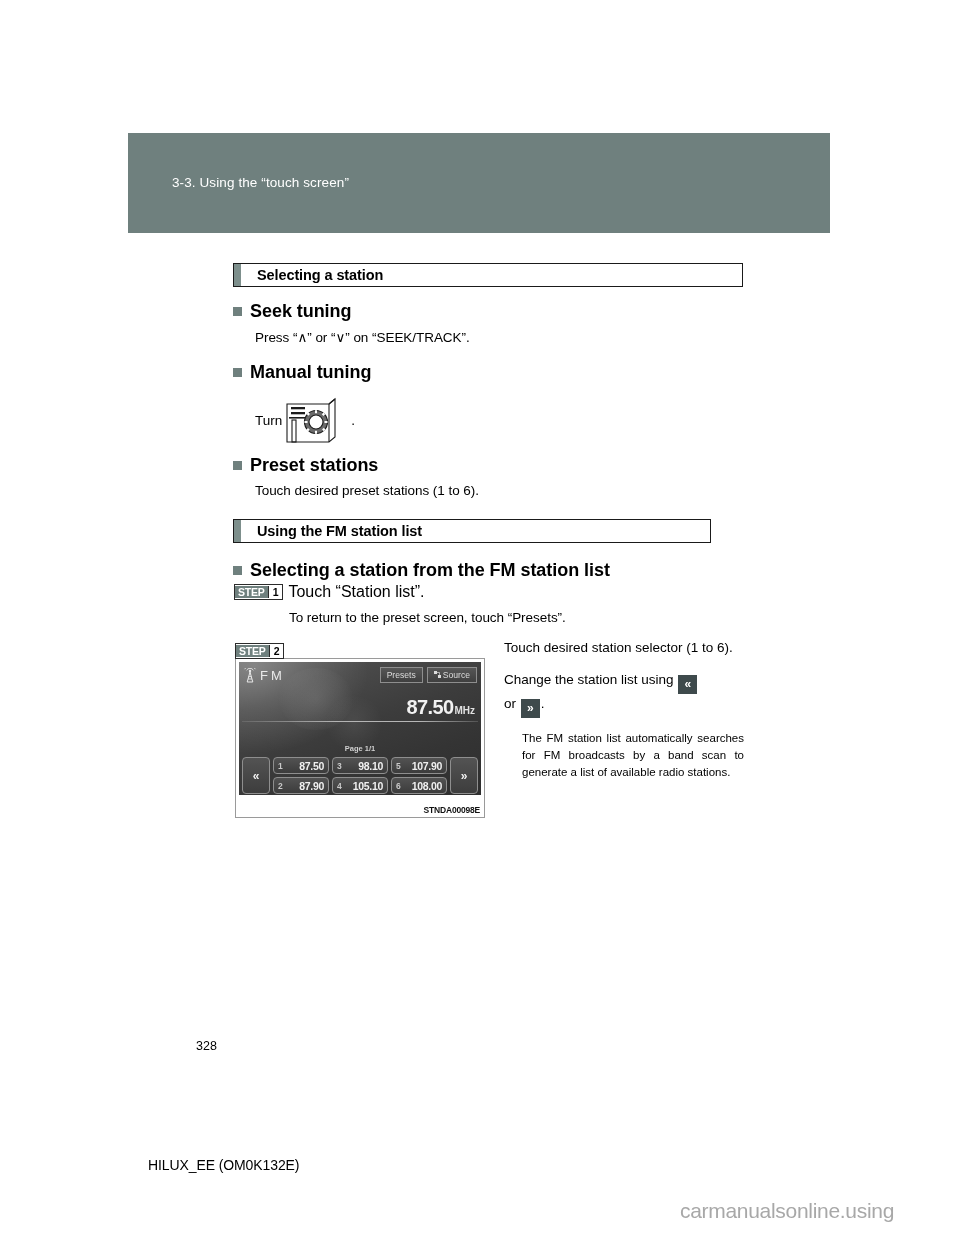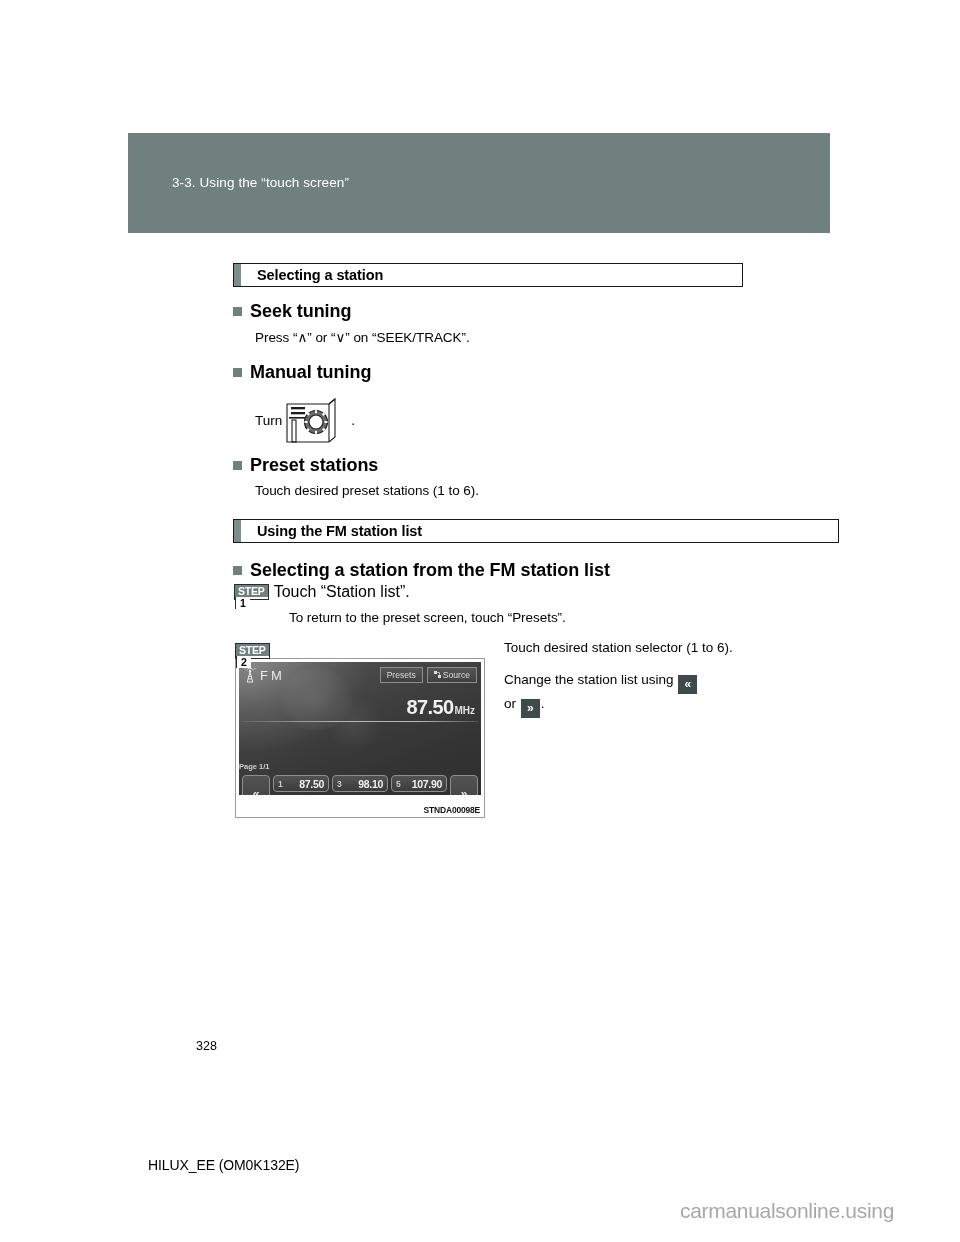--- a/index.html
+++ b/index.html
@@ -54,21 +54,21 @@
   .section-label {
     font-size: 14.5px;
     font-weight: bold;
     padding-left: 16px;
     letter-spacing: -0.1px;
     white-space: nowrap;
     line-height: 1;
   }
 
   #sec-selecting { left: 233px; top: 263px; width: 510px; }
-  #sec-fmlist    { left: 233px; top: 519px; width: 606px; }
+  #sec-fmlist    { left: 233px; top: 519px; width: 478px; }
 
   
   .sub-head {
     position: absolute;
     display: flex;
     align-items: center;
     white-space: nowrap;
   }
   .bullet-sq {
     width: 9px;
@@ -87,26 +87,25 @@
   .body-text {
     position: absolute;
     font-size: 13.5px;
     letter-spacing: -0.05px;
     white-space: nowrap;
   }
 
   
   .step-badge {
     display: inline-flex;
-    align-items: flex-start;
+    align-items: center;
     border: 1.3px solid #2b2b2b;
     height: 14px;
     box-sizing: content-box;
     vertical-align: middle;
-    flex-direction: column;
   }
   .step-word {
     background: #6f807e;
     color: #ffffff;
     font-size: 10.5px;
     font-weight: bold;
     padding: 0 3px;
     display: flex;
     align-items: center;
     letter-spacing: -0.2px;
@@ -259,25 +258,25 @@
   .freq-rule {
     position: relative;
     z-index: 2;
     height: 1px;
     margin: 4px 3px 0 3px;
     background: linear-gradient(90deg, rgba(200,200,200,0.15) 0%, rgba(215,215,215,0.75) 40%, rgba(215,215,215,0.8) 75%, rgba(200,200,200,0.2) 100%);
   }
   .page-ind {
     position: relative;
     z-index: 2;
-    text-align: left;
+    text-align: center;
     color: #cfcfcf;
     font-size: 7.5px;
     font-weight: bold;
-    margin-top: 40px;
+    margin-top: 22px;
   }
 
   .presets-area {
     position: relative;
     z-index: 2;
     display: flex;
     align-items: stretch;
     gap: 3px;
     padding: 4px 3px 4px 3px;
   }
@@ -557,17 +556,18 @@
 
 <div class="right-col">
   <p class="rc-para">Touch desired station selector (1 to 6).</p>
   <p class="rc-para inline-icons">
     <span>Change the station list using</span>
     <span class="chev-icon">«</span>
     <br>
     <span>or</span>
     <span class="chev-icon">»</span><span>.</span>
   </p>
+  <p class="rc-note">The FM station list automatically searches for FM broadcasts by a band scan to generate a list of available radio stations.</p>
 </div>
 
 <div class="page-number">328</div>
 <div class="doc-code">HILUX_EE (OM0K132E)</div>
 <div class="watermark">carmanualsonline.using</div>
 
 </body></html>

